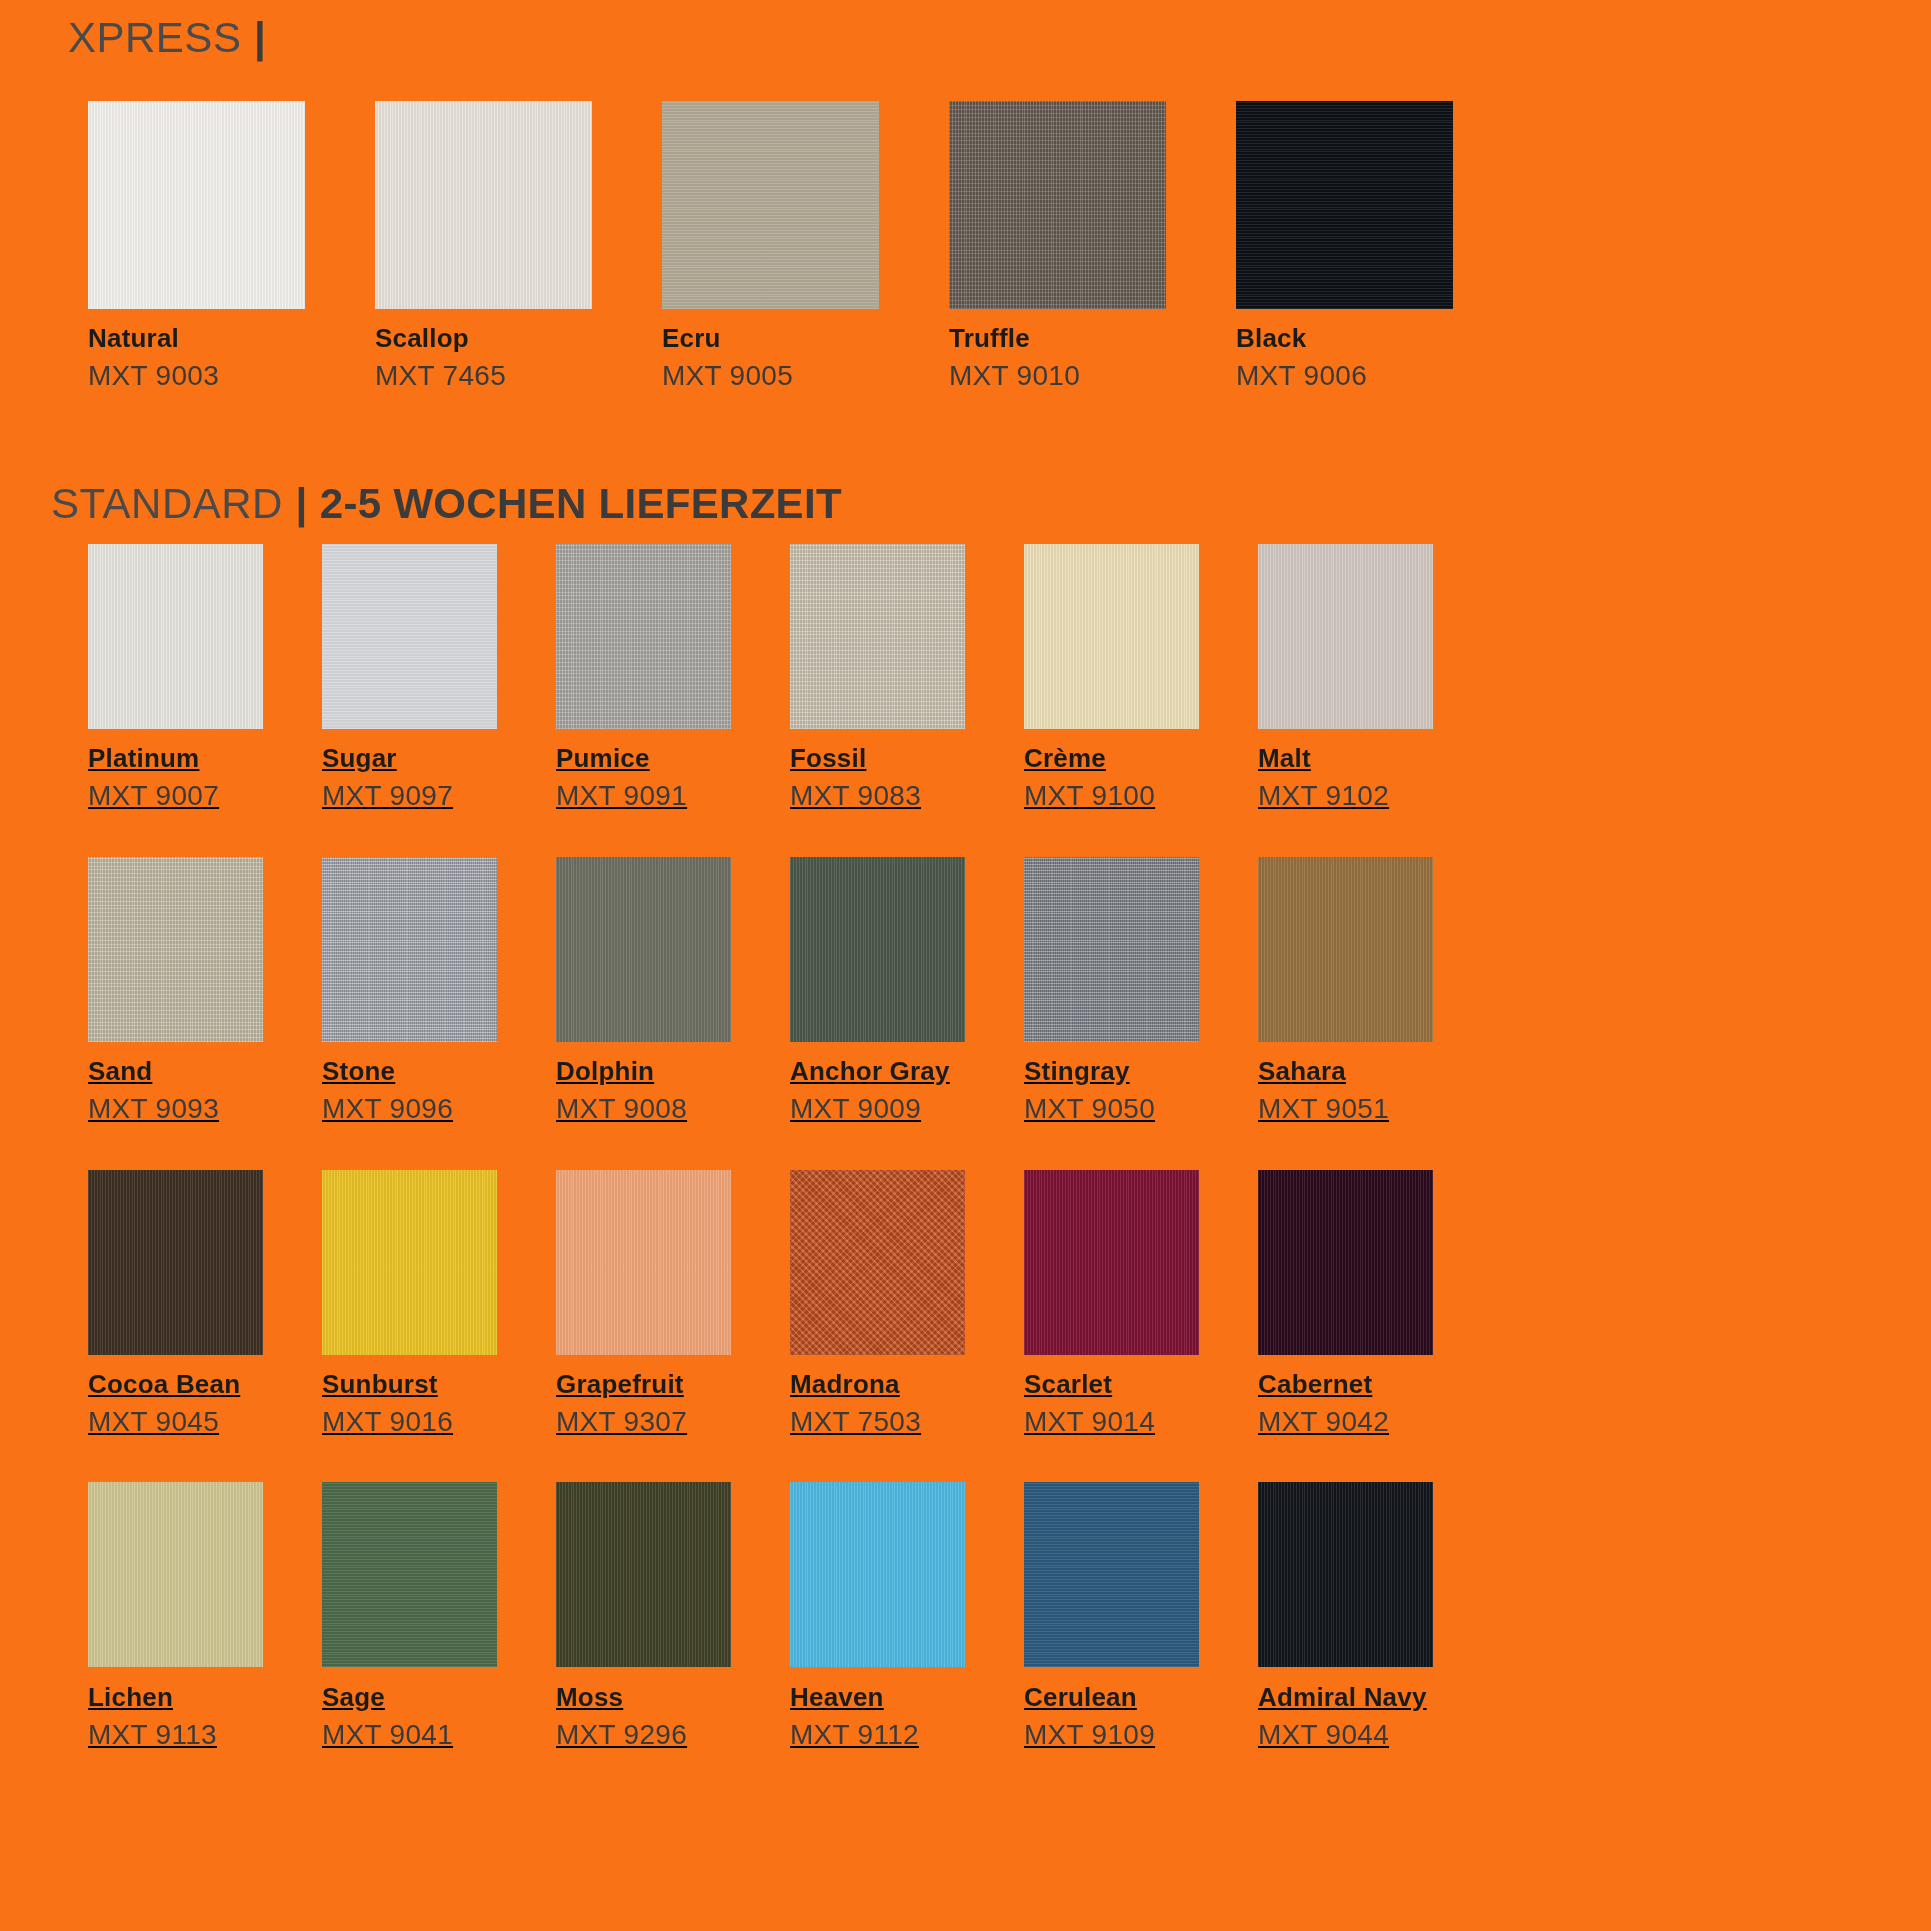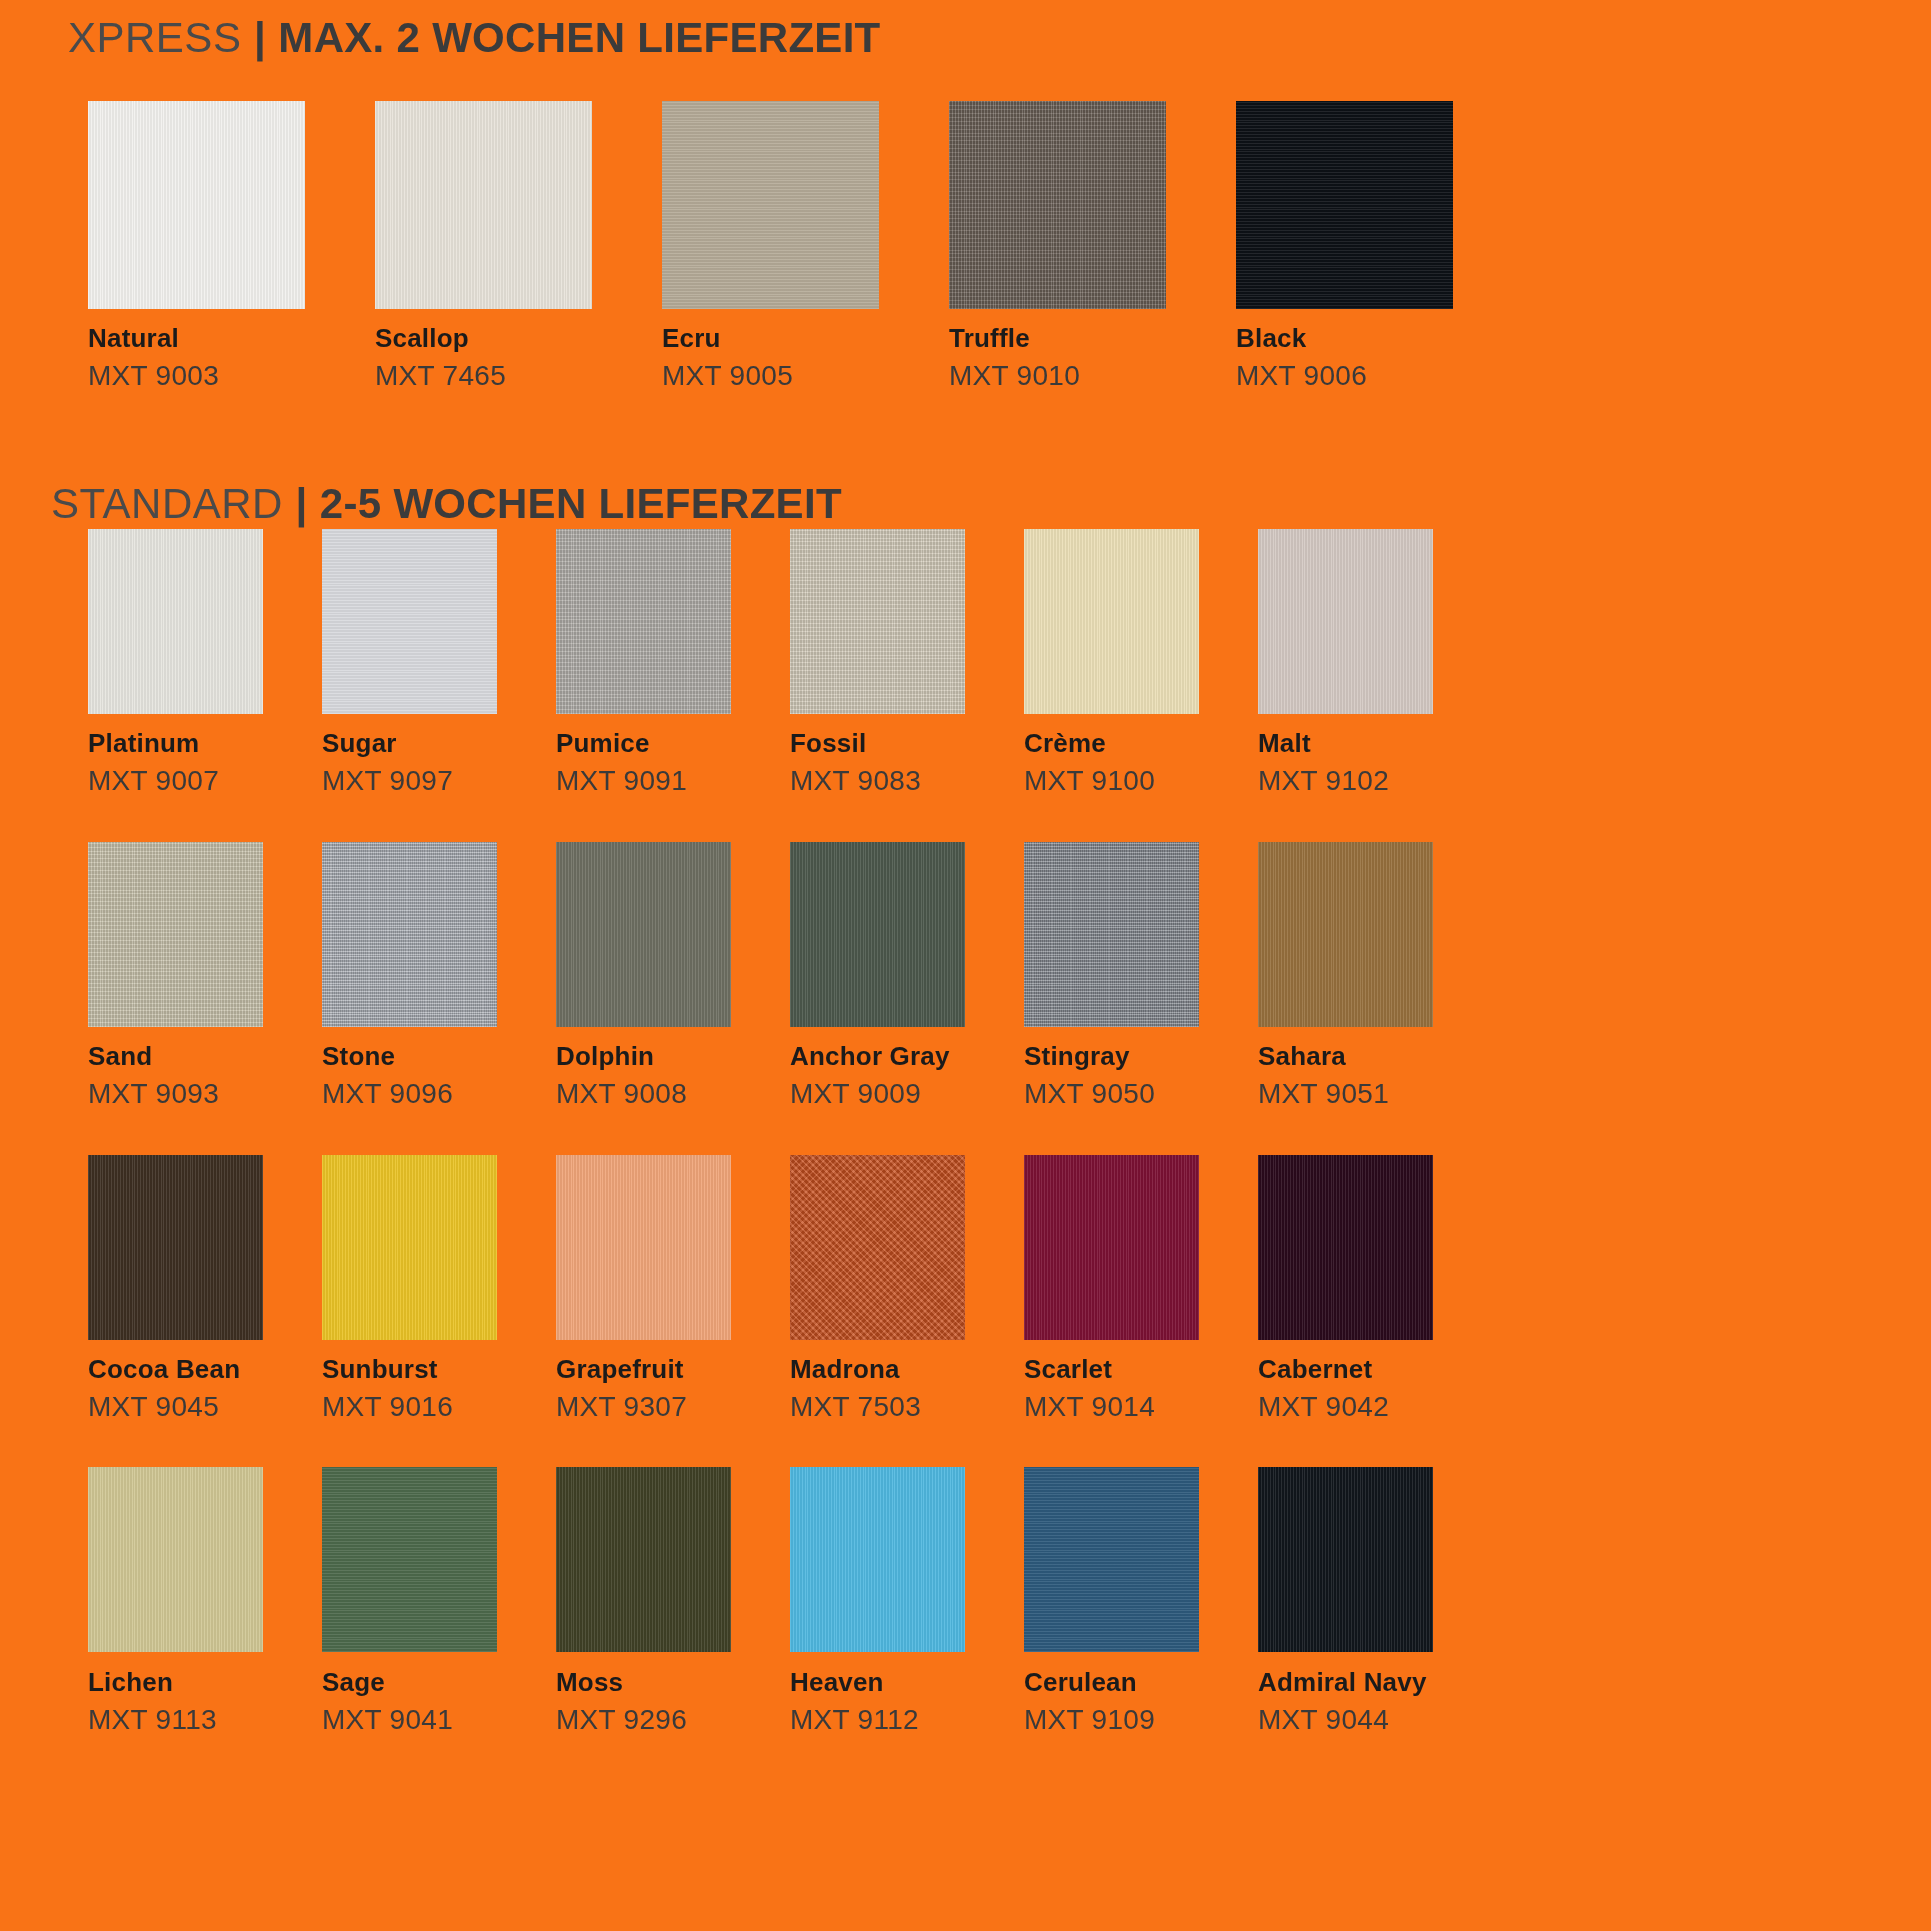--- a/index.html
+++ b/index.html
@@ -58,25 +58,26 @@
   #xpress-grid {
     left: 68px;
     top: 101px;
     width: 1796px;
     grid-template-columns: repeat(5, 237px);
     column-gap: 50px;
   }
 
   #standard-grid {
     left: 68px;
-    top: 529px;
+    top: 544px;
     width: 1796px;
     grid-template-columns: repeat(6, 195px);
     column-gap: 39px;
     row-gap: 46px;
+    text-decoration: underline;
   }
 
   .swatch-cell {
     display: flex;
     flex-direction: column;
     align-items: flex-start;
     margin-left: 20px;
   }
 
   .chip {
@@ -159,21 +160,20 @@
   }
 </style>
 </head>
 <body>
 
 <div class="page">
 
   <div class="section-head" id="xpress-heading">
     <span class="light">XPRESS</span>
     <span class="pipe">|</span>
-    <span class="bold">MAX. 2 WOCHEN LIEFERZEIT</span>
   </div>
 
   <div class="grid" id="xpress-grid">
       <div class="swatch-cell">
         <div class="chip" style="background: rgb(242, 241, 238);">
           <div class="weave vert"></div>
         </div>
         <div class="chip-name">Natural</div>
         <div class="chip-code">MXT 9003</div>
       </div>

